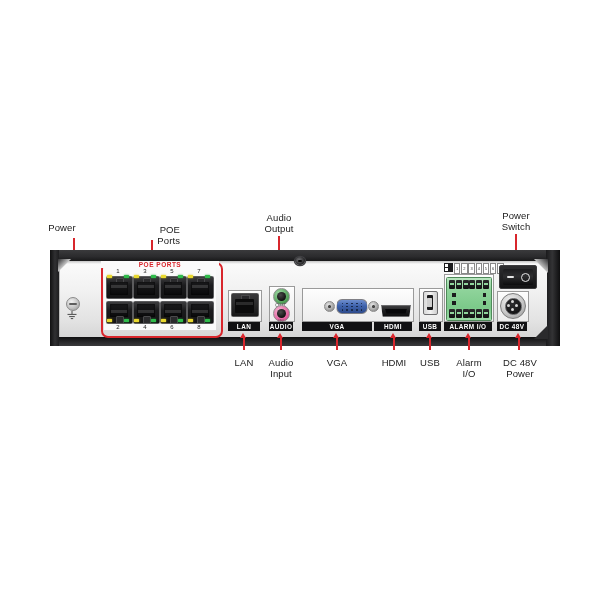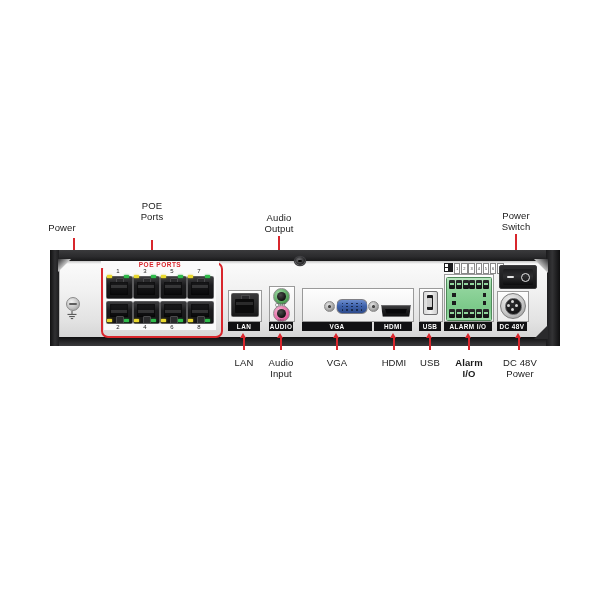--- a/index.html
+++ b/index.html
@@ -297,21 +297,21 @@
 </style>
 </head>
 <body>
 
 <div id="stage">
 
   <div class="calltxt" style="left:34px;top:222px;width:56px;">Power</div>
   <div class="vline" style="left:73.2px;top:238px;height:46px;"></div>
   <div class="head-dn" style="left:70.4px;top:283px;"></div>
 
-  <div class="calltxt" style="left:124px;top:200px;width:56px;">POE
+  <div class="calltxt" style="left:124px;top:224px;width:56px;text-align:right;">POE
 Ports</div>
   <div class="vline" style="left:151.2px;top:240px;height:32px;"></div>
   <div class="head-dn" style="left:148.4px;top:271px;"></div>
 
   <div class="calltxt" style="left:251px;top:212px;width:56px;">Audio
 Output</div>
   <div class="vline" style="left:278.2px;top:236px;height:47px;"></div>
   <div class="head-dn" style="left:275.4px;top:282px;"></div>
 
   <div class="calltxt" style="left:488px;top:210px;width:56px;">Power
@@ -556,21 +556,21 @@
   <div class="vline" style="left:393.2px;top:338px;height:12px;"></div>
   <div class="head-up" style="left:390.4px;top:333px;"></div>
   <div class="calltxt" style="left:371px;top:357px;width:46px;">HDMI</div>
 
   <div class="vline" style="left:429.2px;top:338px;height:12px;"></div>
   <div class="head-up" style="left:426.4px;top:333px;"></div>
   <div class="calltxt" style="left:407px;top:357px;width:46px;">USB</div>
 
   <div class="vline" style="left:468.2px;top:338px;height:12px;"></div>
   <div class="head-up" style="left:465.4px;top:333px;"></div>
-  <div class="calltxt" style="left:446px;top:357px;width:46px;font-weight:bold;">Alarm
+  <div class="calltxt" style="left:446px;top:357px;width:46px;">Alarm
 I/O</div>
 
   <div class="vline" style="left:518.2px;top:338px;height:12px;"></div>
   <div class="head-up" style="left:515.4px;top:333px;"></div>
   <div class="calltxt" style="left:494px;top:357px;width:52px;">DC 48V
 Power</div>
 
 </div>
 
 </body></html>

